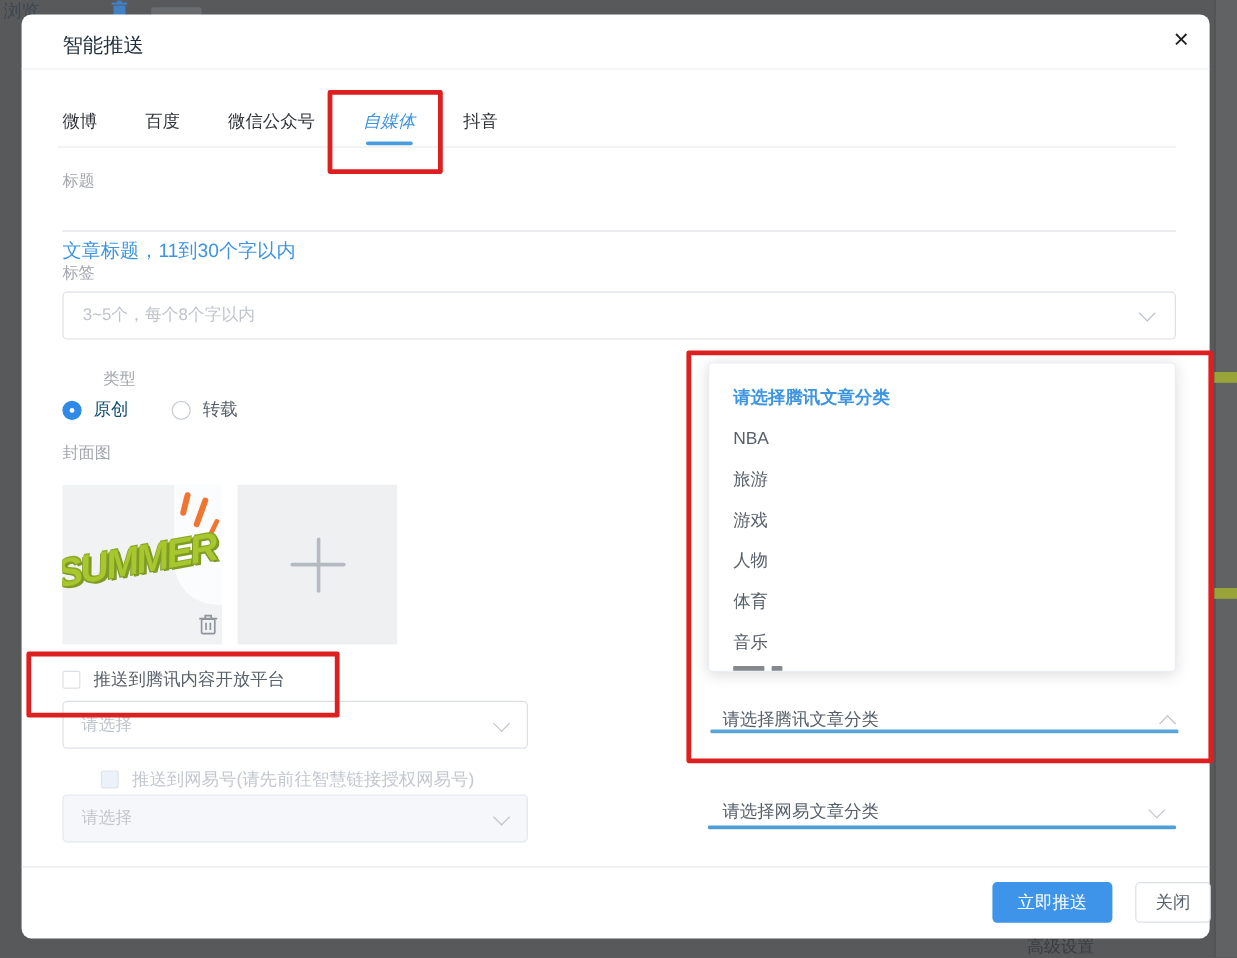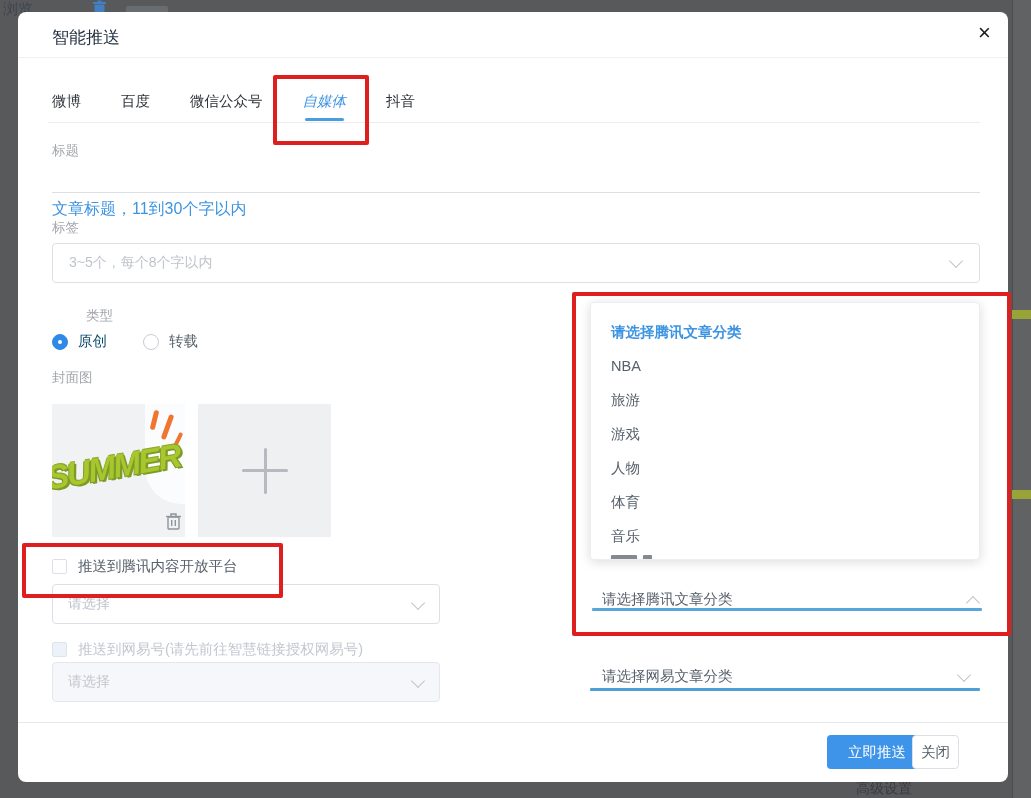--- a/index.html
+++ b/index.html
@@ -90,21 +90,21 @@
   
   .u-select-text{position:absolute;font-size:14.5px;color:#57606b;cursor:pointer;white-space:nowrap;}
   .u-line{position:absolute;height:3px;border-radius:1px;}
   .u-line.tencent{left:574px;top:596px;width:390px;background:#58a7d8;}
   .u-line.netease{left:572px;top:676px;width:390px;background:#4d9fd6;}
   
   .f-divider{position:absolute;left:0;top:710px;width:990px;height:1px;background:#e6e8eb;}
   .btn{position:absolute;top:723px;height:34px;border-radius:4px;font-size:14.5px;display:flex;
        align-items:center;justify-content:center;cursor:pointer;box-sizing:border-box;}
   .btn-push{left:809px;width:100px;background:#3d94e8;color:#fff;}
-  .btn-close{left:894px;width:47px;background:#fff;color:#57606b;border:1px solid #dcdfe6;}
+  .btn-close{left:928px;width:63px;background:#fff;color:#57606b;border:1px solid #dcdfe6;}
 </style>
 </head>
 <body>
 
 <div class="stage">
 
   <span class="bg-browse">浏览</span>
   <span class="bg-trash">
     <svg width="15" height="16" viewBox="0 0 15 16" fill="currentColor">
         <rect x="2.5" y="4.5" width="10" height="11" rx="1"></rect>
@@ -176,21 +176,21 @@
 
     <div class="check-row" style="top:545px;">
       <span class="check-box"></span>
       <span class="check-label">推送到腾讯内容开放平台</span>
     </div>
     <div class="select-box" style="top:572px;">
       <span class="placeholder">请选择</span>
       <span class="chev down"></span>
     </div>
 
-    <div class="check-row disabled" style="top:628px;">
+    <div class="check-row disabled" style="top:628px;margin-left:32px;">
       <span class="check-box"></span>
       <span class="check-label">推送到网易号(请先前往智慧链接授权网易号)</span>
     </div>
     <div class="select-box disabled" style="top:650px;">
       <span class="placeholder" style="color:#c3c7cf;">请选择</span>
       <span class="chev down"></span>
     </div>
 
     <div class="dropdown-panel">
       <div class="options">

